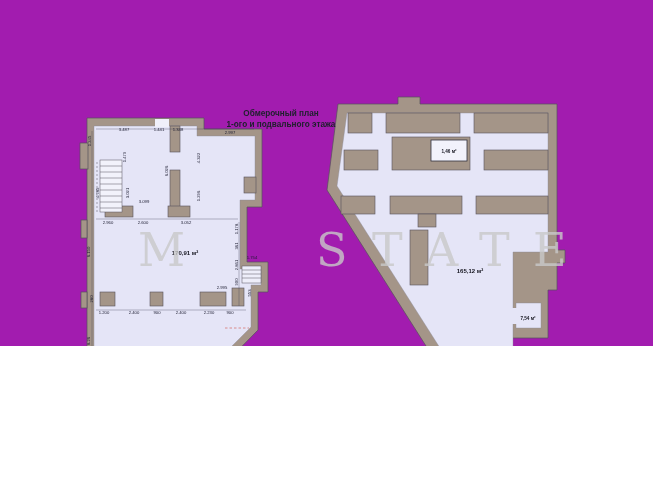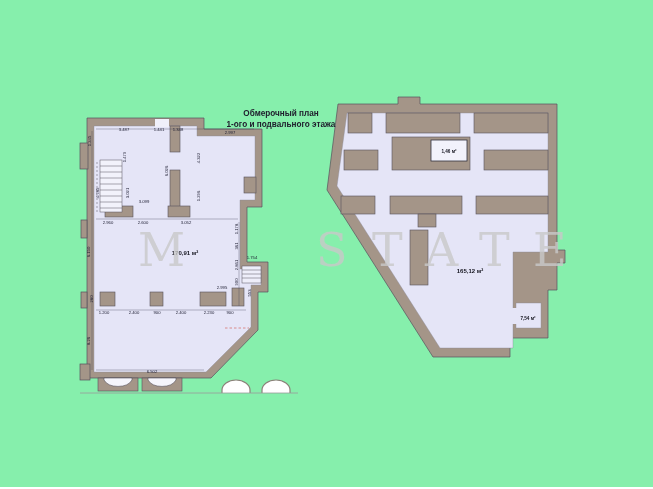--- a/index.html
+++ b/index.html
@@ -1,16 +1,16 @@
 <!DOCTYPE html>
 <html><head>
 <meta charset="utf-8">
 <style>
   html,body{margin:0;padding:0;background:#ffffff;}
-  .page{position:relative;width:653px;height:487px;background:#86efac;overflow:hidden;
+  .page{position:relative;width:653px;height:346px;background:#a21caf;overflow:hidden;
         font-family:"Liberation Sans",sans-serif;}
   svg{position:absolute;left:0;top:0;}
   text{font-family:"Liberation Sans",sans-serif;}
   .dim{font-size:4.2px;fill:#1c1c30;}
   .area{font-size:6px;font-weight:bold;fill:#15151f;}
   .area-sm{font-size:4.6px;font-weight:bold;fill:#15151f;}
   .ttl{font-size:8.2px;font-weight:600;fill:#20202e;}
   .wm{font-family:"DejaVu Serif",serif;font-size:46px;fill:#c9c9c9;opacity:.8;}
 </style>
 </head>

